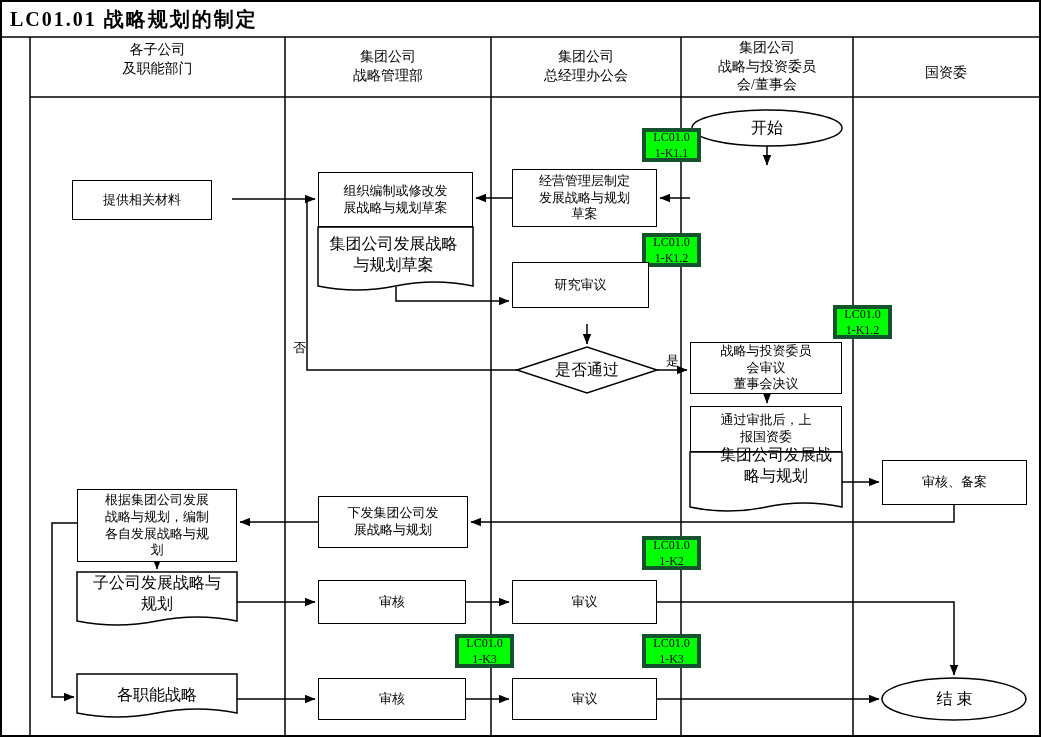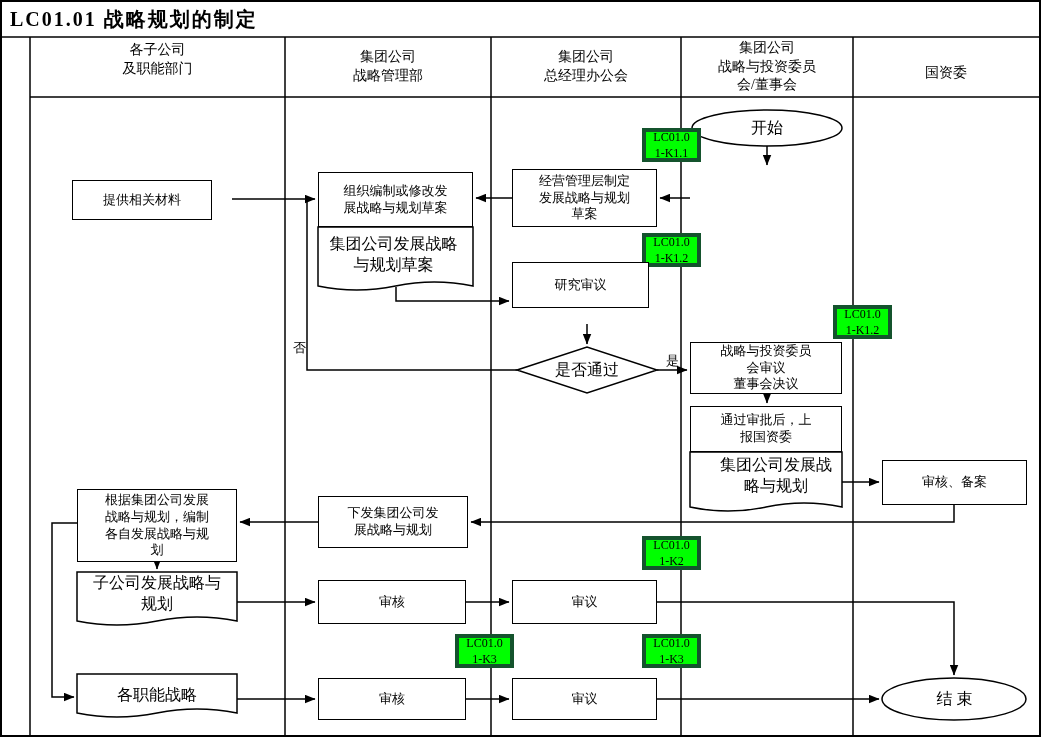--- a/index.html
+++ b/index.html
@@ -85,21 +85,21 @@
   <div class="lane-label txt" style="left:851px;top:37px;width:186px;height:68px">国资委</div>
 
   <div class="overlay txt" style="left:690px;top:115px;width:150px;height:22px">开始</div>
   <div class="klabel txt" style="left:787px;top:303px;width:59px;height:34px">LC01.0
 1-K1.2</div>
   <div class="box txt" style="left:688px;top:340px;width:152px;height:52px">战略与投资委员
 会审议
 董事会决议</div>
   <div class="box txt" style="left:688px;top:404px;width:152px;height:46px">通过审批后，上
 报国资委</div>
-  <div class="overlay txt" style="left:690px;top:453px;width:168px;height:42px">集团公司发展战
+  <div class="overlay txt" style="left:690px;top:443px;width:168px;height:42px">集团公司发展战
 略与规划</div>
 
   <div class="klabel txt" style="left:596px;top:126px;width:59px;height:34px">LC01.0
 1-K1.1</div>
   <div class="box txt" style="left:510px;top:167px;width:145px;height:58px">经营管理层制定
 发展战略与规划
 草案</div>
   <div class="klabel txt" style="left:596px;top:231px;width:59px;height:34px">LC01.0
 1-K1.2</div>
   <div class="box txt" style="left:510px;top:260px;width:137px;height:46px">研究审议</div>

